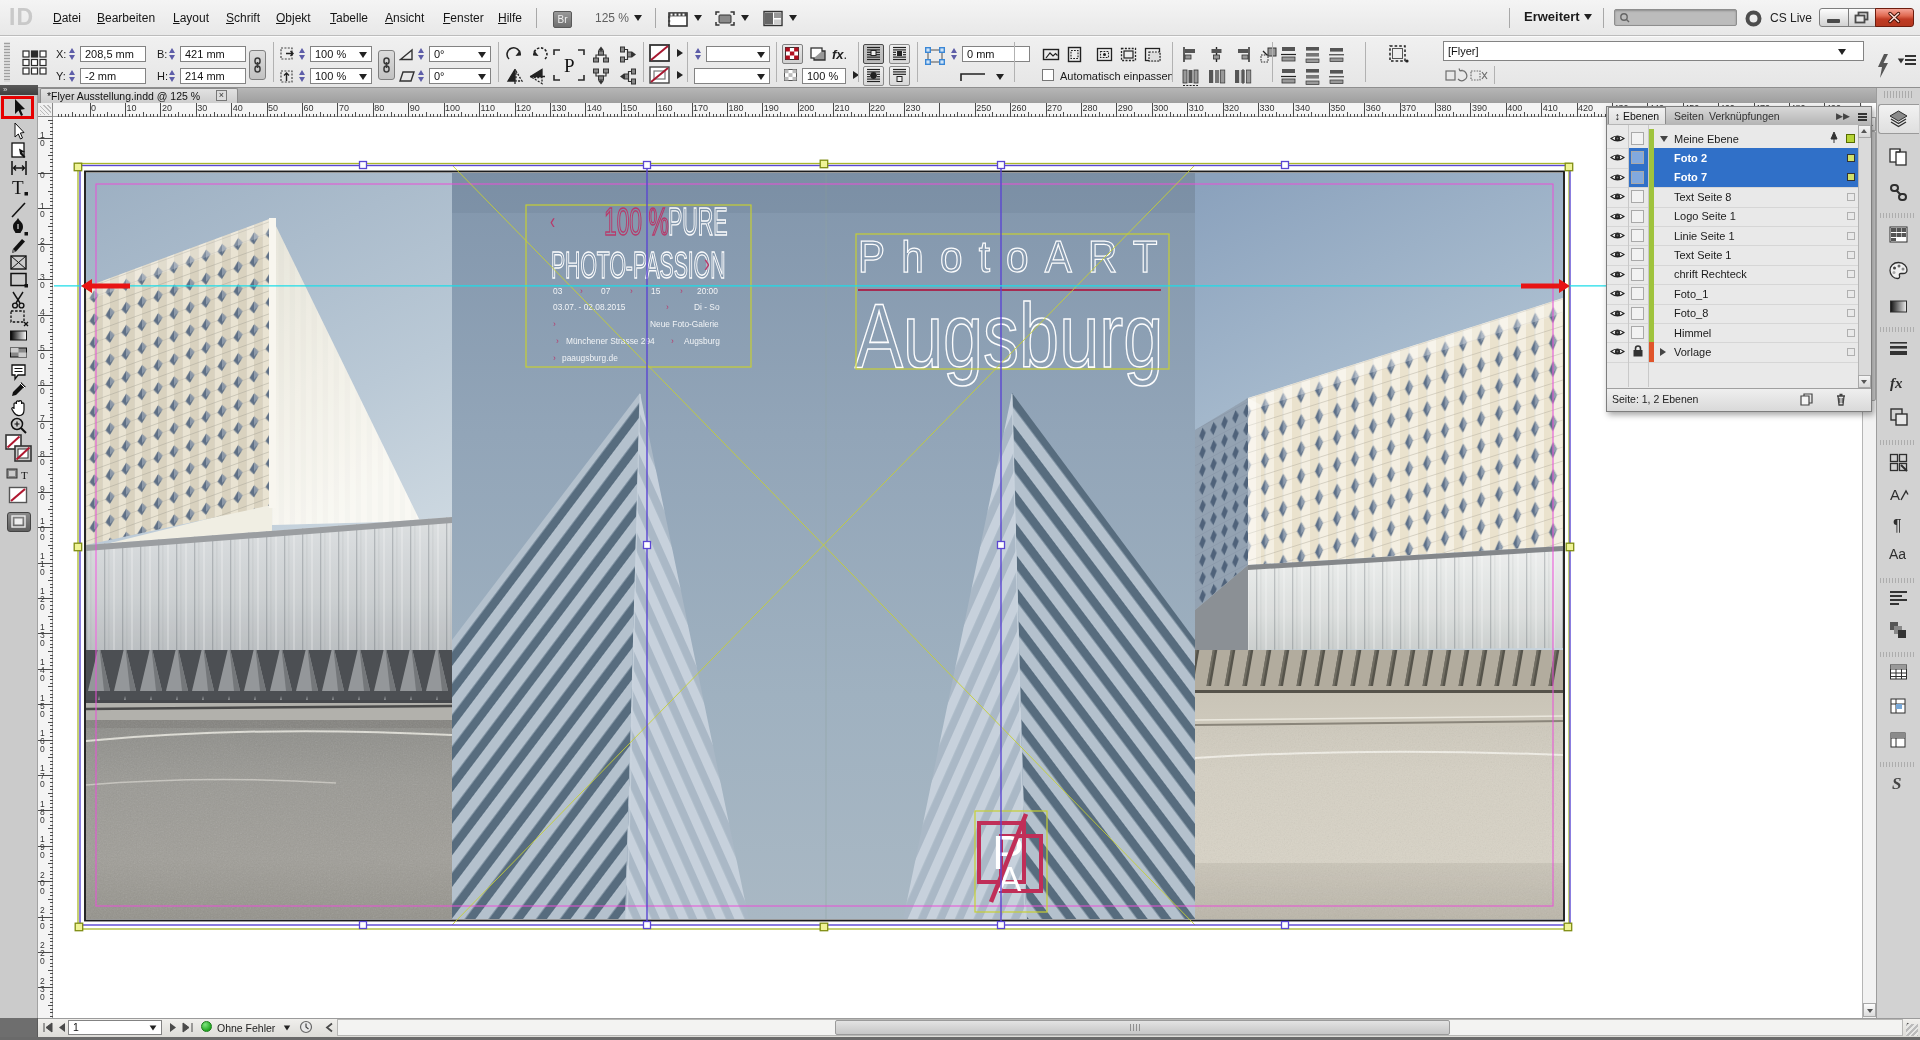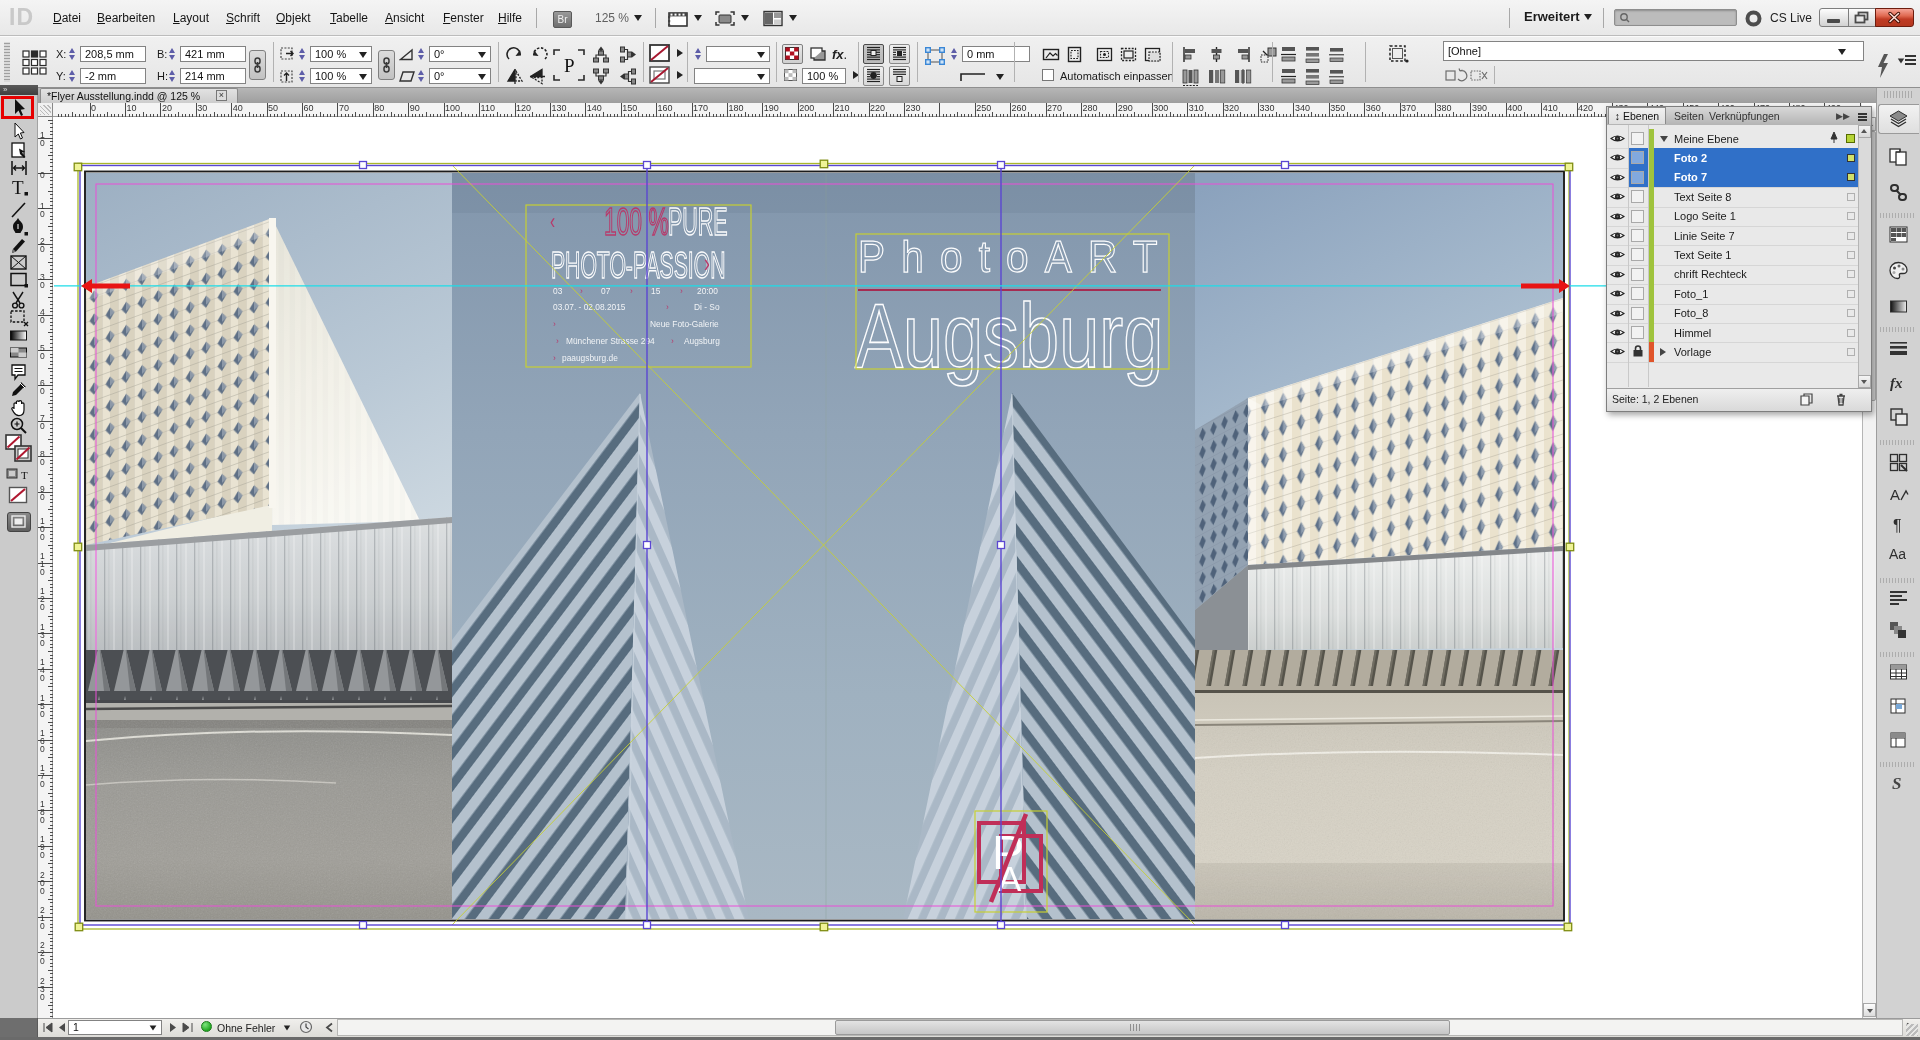--- a/index.html
+++ b/index.html
@@ -433,21 +433,21 @@
     <rect x="2" y="2" width="13" height="3.6" fill="#555"></rect>
     <rect x="2" y="12" width="13" height="3.6" fill="#999" stroke="#333" stroke-width="0.7"></rect>
     <line x1="1" y1="8.8" x2="16" y2="8.8" stroke="#222"></line>
   </svg>
 <div class="a" style="left:1365px;top:42px;width:1px;height:40px;background:#b2b2b2"></div>
 <svg class="a" style="left:1388px;top:44px" width="24" height="22">
     <rect x="2" y="2" width="15" height="15" fill="none" stroke="#222" stroke-width="1.5" stroke-dasharray="2.6 2"></rect>
     <rect x="4.5" y="4.5" width="10" height="10" fill="none" stroke="#555" stroke-width="1"></rect>
     <circle cx="19" cy="17" r="1.6" fill="#222"></circle>
   </svg>
-<div class="fld" style="left:1443px;top:41px;width:421px;height:20px;line-height:18px">[Ohne]</div>
+<div class="fld" style="left:1443px;top:41px;width:421px;height:20px;line-height:18px">[Flyer]</div>
 <div class="dar" style="left:1838px;top:49px"></div>
 <svg class="a" style="left:1445px;top:68px" width="44" height="16" opacity="0.75">
     <g fill="none" stroke="#444" stroke-width="1.2">
       <rect x="1" y="3" width="9" height="9"></rect>
       <path d="M13,11 a5,5 0 1 0 2,-8 m0,0 l-1,-2.5 m1,2.5 l2.5,-1"></path>
       <rect x="26" y="3" width="9" height="9" stroke-dasharray="1.6 1.2"></rect>
       <path d="M37,4 l5,7 m-5,0 l5,-7"></path>
     </g>
   </svg>
 <div class="a" style="left:1494px;top:66px;width:1px;height:18px;background:#b2b2b2"></div>
@@ -1789,21 +1789,21 @@
 <div class="a" style="left:1607px;top:226.0px;width:251px;height:1px;background:#d6d6d6"></div>
 <div class="a" style="left:1607px;top:226.0px;width:21px;height:19.4px">
     <svg width="15" height="11" style="position:absolute;left:3px;top:4px">
       <path d="M1,5.5 Q7.5,0.5 14,5.5 Q7.5,10.5 1,5.5 Z" fill="#f8f8f8" stroke="#222" stroke-width="1.1"></path>
       <circle cx="7.5" cy="5.5" r="2.6" fill="#222"></circle>
       <circle cx="7.5" cy="5.5" r="1" fill="#666"></circle>
     </svg>
   </div>
 <div class="a" style="left:1631px;top:229.0px;width:13px;height:13px;border:1px solid #a9a9a9;background:rgba(255,255,255,0.4)"></div>
 <div class="a" style="left:1649px;top:226.0px;width:5px;height:19.4px;background:#9fc33c"></div>
-<div class="a" style="left:1674px;top:229.5px;font-size:11px;color:#1a1a1a;font-weight:normal">Linie Seite 7</div>
+<div class="a" style="left:1674px;top:229.5px;font-size:11px;color:#1a1a1a;font-weight:normal">Linie Seite 1</div>
 <div class="a" style="left:1847px;top:231.5px;width:8px;height:8px;border:1px solid #b0b0b0"></div>
 <div class="a" style="left:1607px;top:245.4px;width:251px;height:1px;background:#d6d6d6"></div>
 <div class="a" style="left:1607px;top:245.4px;width:21px;height:19.4px">
     <svg width="15" height="11" style="position:absolute;left:3px;top:4px">
       <path d="M1,5.5 Q7.5,0.5 14,5.5 Q7.5,10.5 1,5.5 Z" fill="#f8f8f8" stroke="#222" stroke-width="1.1"></path>
       <circle cx="7.5" cy="5.5" r="2.6" fill="#222"></circle>
       <circle cx="7.5" cy="5.5" r="1" fill="#666"></circle>
     </svg>
   </div>
 <div class="a" style="left:1631px;top:248.4px;width:13px;height:13px;border:1px solid #a9a9a9;background:rgba(255,255,255,0.4)"></div>

